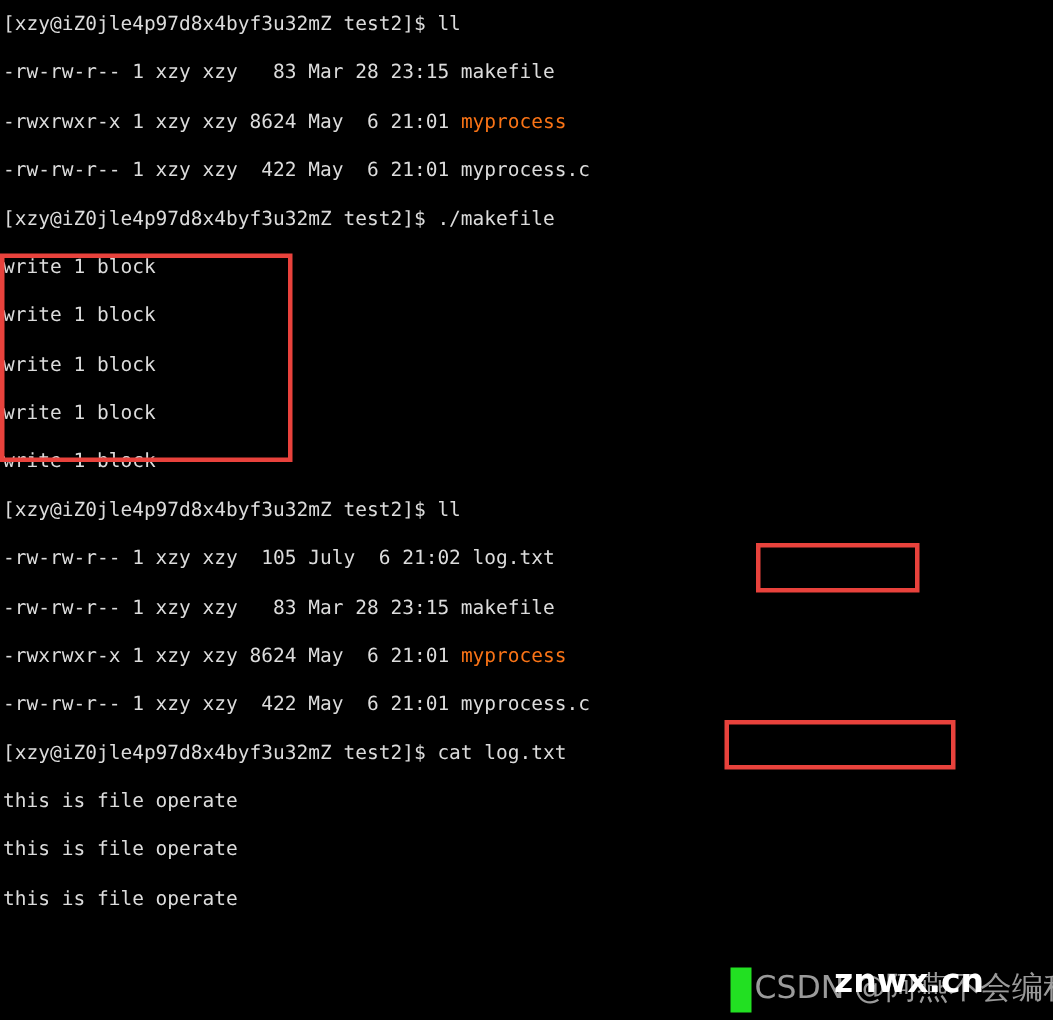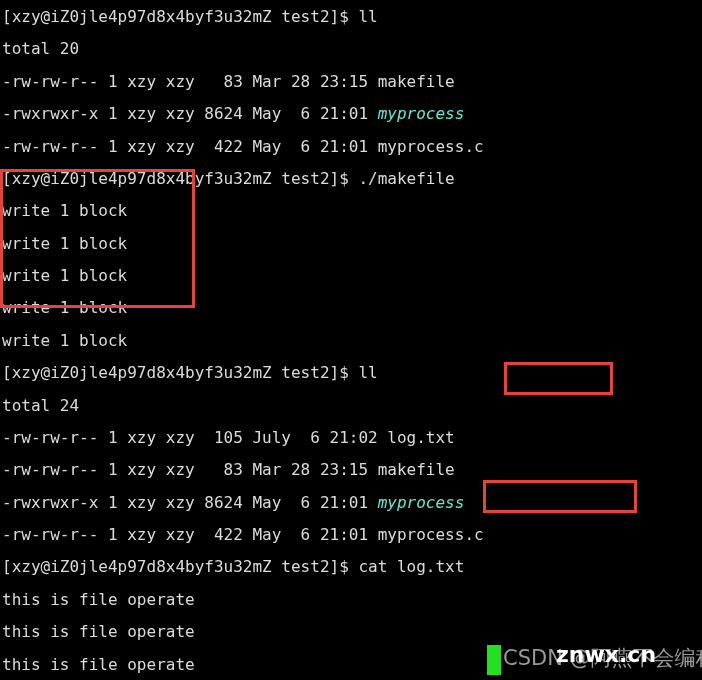--- a/index.html
+++ b/index.html
@@ -22,26 +22,26 @@
   }
   #lines {
     position: absolute;
     left: 2px;
     top: 1px;
     width: 700px;
   }
   .line {
     height: 32.38px;
     white-space: pre;
-    font-size: 16px;
+    font-size: 13px;
     line-height: 32.38px;
     color: #dcdcdc;
   }
   .seg { white-space: pre; }
-  .green { color: #5eead4; font-style: italic; }
+  .green { color: #f97316; }
 
   
   .redbox {
     position: absolute;
     border: 3px solid #e8423c;
     box-sizing: border-box;
     pointer-events: none;
     background: transparent;
   }
   #box-write  { left: 0px;   top: 169px; width: 195px; height: 139px; }
@@ -83,32 +83,30 @@
     pointer-events: none;
   }
 </style>
 </head>
 <body>
 
 <div id="terminal">
 
   <div id="lines">
       <div class="line"><span class="seg">[xzy@iZ0jle4p97d8x4byf3u32mZ test2]$ ll</span></div>
-      <div class="line"><span class="seg">total 20</span></div>
       <div class="line"><span class="seg">-rw-rw-r-- 1 xzy xzy   83 Mar 28 23:15 makefile</span></div>
       <div class="line"><span class="seg">-rwxrwxr-x 1 xzy xzy 8624 May  6 21:01 </span><span class="seg green">myprocess</span></div>
       <div class="line"><span class="seg">-rw-rw-r-- 1 xzy xzy  422 May  6 21:01 myprocess.c</span></div>
       <div class="line"><span class="seg">[xzy@iZ0jle4p97d8x4byf3u32mZ test2]$ ./makefile</span></div>
       <div class="line"><span class="seg">write 1 block</span></div>
       <div class="line"><span class="seg">write 1 block</span></div>
       <div class="line"><span class="seg">write 1 block</span></div>
       <div class="line"><span class="seg">write 1 block</span></div>
       <div class="line"><span class="seg">write 1 block</span></div>
       <div class="line"><span class="seg">[xzy@iZ0jle4p97d8x4byf3u32mZ test2]$ ll</span></div>
-      <div class="line"><span class="seg">total 24</span></div>
       <div class="line"><span class="seg">-rw-rw-r-- 1 xzy xzy  105 July  6 21:02 log.txt</span></div>
       <div class="line"><span class="seg">-rw-rw-r-- 1 xzy xzy   83 Mar 28 23:15 makefile</span></div>
       <div class="line"><span class="seg">-rwxrwxr-x 1 xzy xzy 8624 May  6 21:01 </span><span class="seg green">myprocess</span></div>
       <div class="line"><span class="seg">-rw-rw-r-- 1 xzy xzy  422 May  6 21:01 myprocess.c</span></div>
       <div class="line"><span class="seg">[xzy@iZ0jle4p97d8x4byf3u32mZ test2]$ cat log.txt</span></div>
       <div class="line"><span class="seg">this is file operate</span></div>
       <div class="line"><span class="seg">this is file operate</span></div>
       <div class="line"><span class="seg">this is file operate</span></div>
     </div>
 

